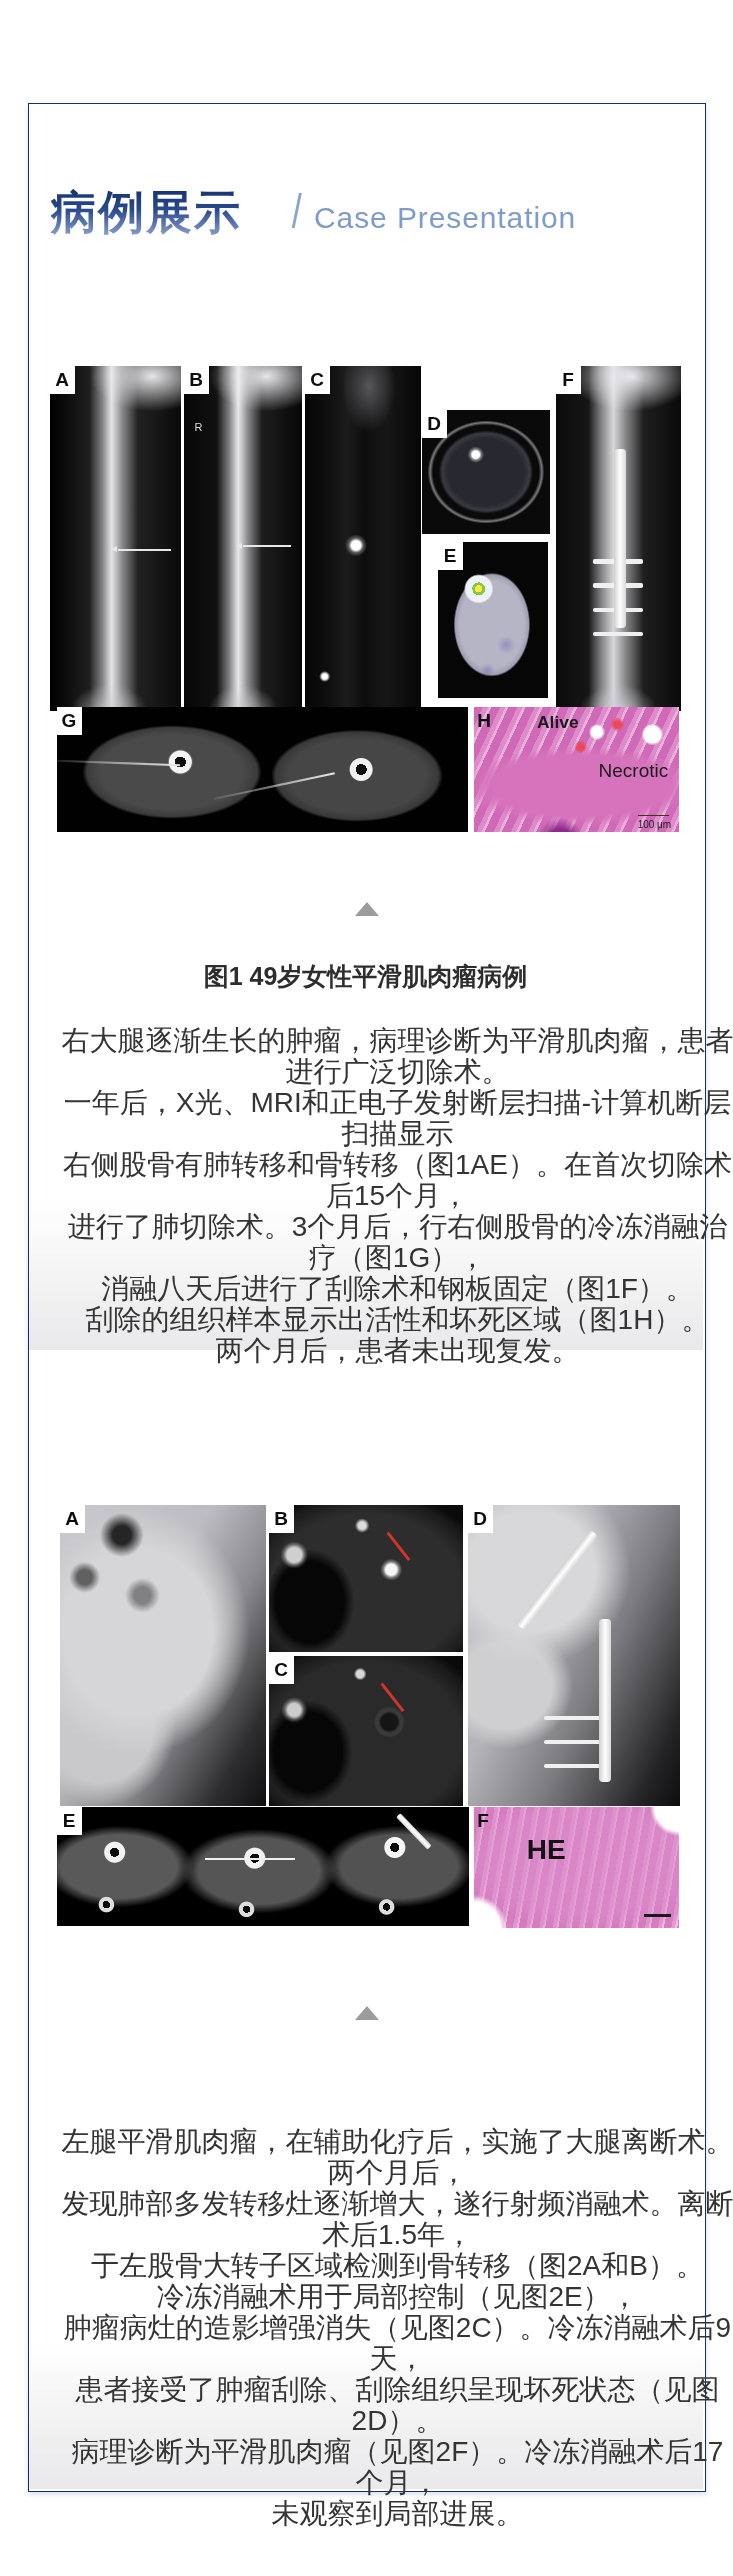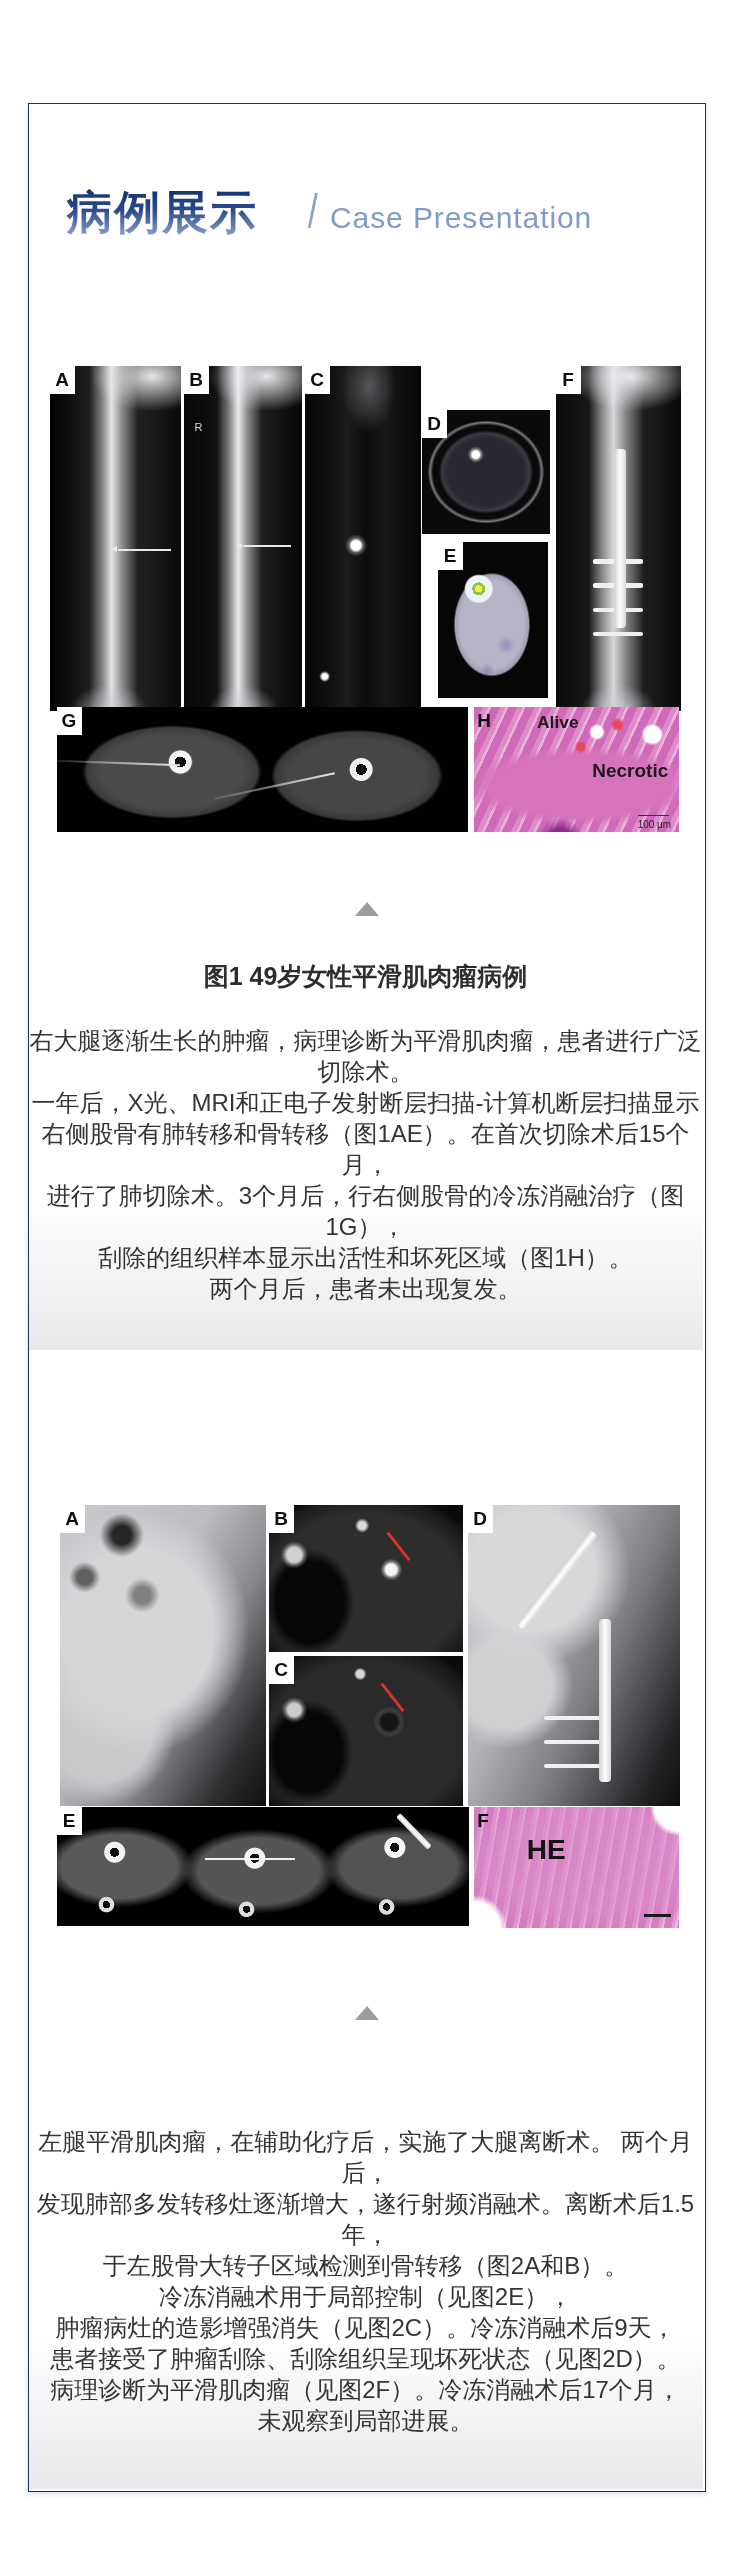--- a/index.html
+++ b/index.html
@@ -14,21 +14,21 @@
   .sec-bg1{top:0;height:1246px;
     background:linear-gradient(180deg,#ffffff 0%,#ffffff 88%,#f2f2f3 95%,#e9e9eb 100%);}
   .sec-bg2{top:1246px;height:1139px;
     background:linear-gradient(180deg,#ffffff 0%,#ffffff 87%,#f2f2f3 94%,#e9e9eb 100%);}
 
   
   .header{position:absolute;left:22px;top:71px;height:60px;display:flex;align-items:flex-end;}
   .title-zh{font-size:46px;font-weight:bold;letter-spacing:1.8px;line-height:1;
     background:linear-gradient(180deg,#16336f 0%,#2a4a8e 45%,#8fa3cc 105%);
     -webkit-background-clip:text;background-clip:text;
-    -webkit-text-fill-color:transparent;color:#2a4586;margin-left:16px;}
+    -webkit-text-fill-color:transparent;color:#2a4586;}
   .title-slash{font-size:48px;line-height:.95;color:#8aa4cd;font-weight:400;
     margin:0 11px 0 48px;transform:scaleX(.75);}
   .title-en{font-size:30px;line-height:1.15;color:#7f9cc8;letter-spacing:0.9px;}
 
   
   .figure{position:absolute;left:0;width:674px;}
   .panel{position:absolute;overflow:hidden;background:#101010;}
   .chip{position:absolute;top:0;left:0;width:25px;height:28px;background:#fff;color:#0d0d0d;
         font-weight:700;font-size:19px;line-height:28px;text-align:center;z-index:4;}
   .chip.bare{background:transparent;width:auto;padding:0 3.7px;}
@@ -85,21 +85,21 @@
     radial-gradient(circle 10px at 60% 20%,#ffffff 0 5.5px,transparent 8.2px),
     radial-gradient(circle 13.7px at 87% 22%,#ffffff 0 8.2px,transparent 11px),
     radial-gradient(circle 7.3px at 52% 32%,#e8495f 0 3.7px,transparent 6.4px),
     radial-gradient(circle 9.2px at 70% 14%,#e8495f 0 3.7px,transparent 7.3px),
     radial-gradient(circle 24px at 42% 108%,#8e2b8a 0 13px,rgba(142,43,138,.5) 18.3px,transparent 24px),
     radial-gradient(ellipse 75% 42% at 52% 63%,#d773bd 0 58%,rgba(215,115,189,0) 76%),
     repeating-linear-gradient(115deg,#d06ab8 0 8.2px,#dd8cc9 8.2px 13px,#eab2da 13px 15.6px);}
   .scalebar{position:absolute;right:9.2px;bottom:15.6px;width:31px;height:1.8px;background:#4a3026;z-index:3;}
   .scaletext{position:absolute;right:7.3px;bottom:1.8px;font-size:10px;color:#222;z-index:3;}
   .alive-label{position:absolute;left:31%;top:4%;font-size:17.4px;color:#1b1b1b;font-weight:600;z-index:3;}
-  .necrotic-label{position:absolute;right:5%;top:42%;font-size:19px;color:#1b1b1b;font-weight:700;z-index:3;}
+  .necrotic-label{position:absolute;right:5%;top:42%;font-size:19px;color:#1b1b1b;font-weight:400;z-index:3;}
 
   
   .f2a{background:
     radial-gradient(circle 24px at 30% 10%,rgba(8,8,8,.85) 0 9.2px,transparent 22px),
     radial-gradient(circle 16.5px at 12% 24%,rgba(18,18,18,.6) 0 7.3px,transparent 15.6px),
     radial-gradient(circle 18.3px at 40% 30%,rgba(25,25,25,.45) 0 8.2px,transparent 17.4px),
     radial-gradient(ellipse 66% 50% at 38% 42%,#d6d6d9 0 55%,rgba(214,214,217,.45) 70%,transparent 82%),
     radial-gradient(ellipse 50% 36% at 20% 74%,#c9c9cc 0 50%,transparent 72%),
     linear-gradient(120deg,#cacace 0%,#bdbdc1 40%,#8a8a8e 62%,#2e2e31 85%,#0f0f10 100%);}
   .f2b{background:
@@ -141,21 +141,21 @@
   .he-label{position:absolute;left:26%;top:22%;font-size:28px;color:#141414;font-weight:700;z-index:3;}
   .minibar{position:absolute;right:7.3px;bottom:11px;width:27.5px;height:2.7px;background:#1a1a1a;z-index:3;}
 
   
   .tri{position:absolute;left:50%;transform:translateX(-50%);width:0;height:0;
        border-left:12px solid transparent;border-right:12px solid transparent;
        border-bottom:14.7px solid #9c9c9c;cursor:pointer;}
   .caption{position:absolute;left:0;width:674px;text-align:center;
            font-size:25px;font-weight:700;color:#2d2d2d;line-height:29px;}
   .para{position:absolute;left:0;width:674px;text-align:center;
-        font-size:24px;color:#343434;line-height:31px;}
+        font-size:28px;color:#343434;line-height:31px;padding-left:32px;}
 </style>
 </head>
 <body>
 
 <div class="card">
   <div class="sec-bg sec-bg1"></div>
   <div class="sec-bg sec-bg2"></div>
 
   <div class="header">
     <div class="title-zh">病例展示</div>
@@ -214,20 +214,21 @@
 
   <div class="tri" style="top:798px;"></div>
 
   <div class="caption" style="top:858px;">图1 49岁女性平滑肌肉瘤病例</div>
 
   <div class="para" style="top:921px;">
     <div>右大腿逐渐生长的肿瘤，病理诊断为平滑肌肉瘤，患者进行广泛切除术。</div>
     <div>一年后，X光、MRI和正电子发射断层扫描-计算机断层扫描显示</div>
     <div>右侧股骨有肺转移和骨转移（图1AE）。在首次切除术后15个月，</div>
     <div>进行了肺切除术。3个月后，行右侧股骨的冷冻消融治疗（图1G），</div>
+    <div>消融八天后进行了刮除术和钢板固定（图1F）。</div>
     <div>刮除的组织样本显示出活性和坏死区域（图1H）。</div>
     <div>两个月后，患者未出现复发。</div>
   </div>
 
   <div class="figure" style="top:1401px;height:423px;">
 
     <div class="panel f2a" style="left:31px;top:0;width:206px;height:301px;">
       <span class="chip">A</span>
     </div>
 

